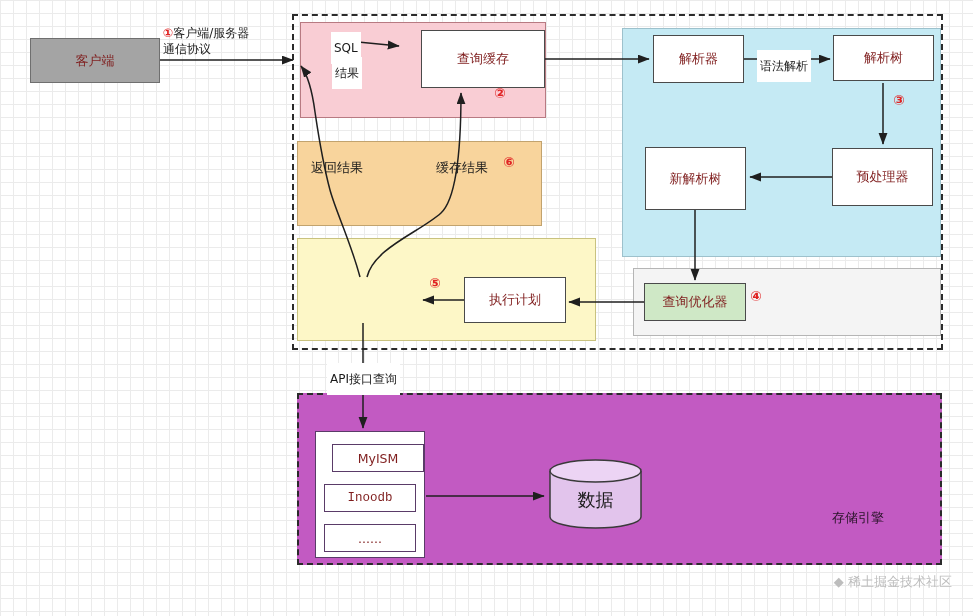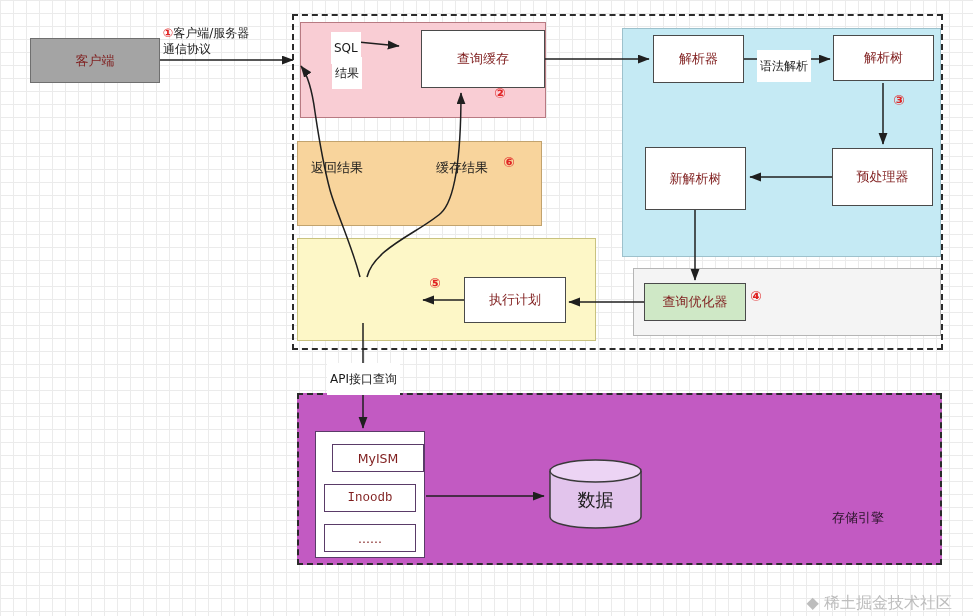--- a/index.html
+++ b/index.html
@@ -18,21 +18,21 @@
     display:flex;align-items:center;justify-content:center;
     background:#ffffff;border:1px solid #4a4a4a;
     font-size:13px;color:#7f1d1d;text-align:center;white-space:nowrap;
   }
   .lbl{position:absolute;font-size:12px;color:#1a1a1a;white-space:nowrap;line-height:16px;}
   .chip{background:#ffffff;padding:8px 3px;}
   .num{position:absolute;font-size:14px;color:#e02424;font-weight:bold;line-height:14px;}
   svg.arrows{position:absolute;left:0;top:0;pointer-events:none;}
   .cyl-lbl{position:absolute;left:0;top:30px;width:100%;text-align:center;font-size:18px;color:#1a1a1a;}
   .wm{position:absolute;text-align:right;}
-  .wm .l1{font-size:16px;color:#bdbdbd;line-height:14px;margin-top:21px;}
+  .wm .l1{font-size:13px;color:#bdbdbd;line-height:14px;}
   .wm .l2{font-size:15px;color:#a8a8a8;line-height:17px;}
 </style>
 </head>
 <body>
 
 <div id="canvas">
 
   <div class="panel" style="left:292px;top:14px;width:651px;height:336px;border:2px dashed #2b2b2b;"></div>
 
   <div class="panel" style="left:300px;top:22px;width:246px;height:96px;background:#f9cdd4;border:1px solid #b87a82;"></div>

